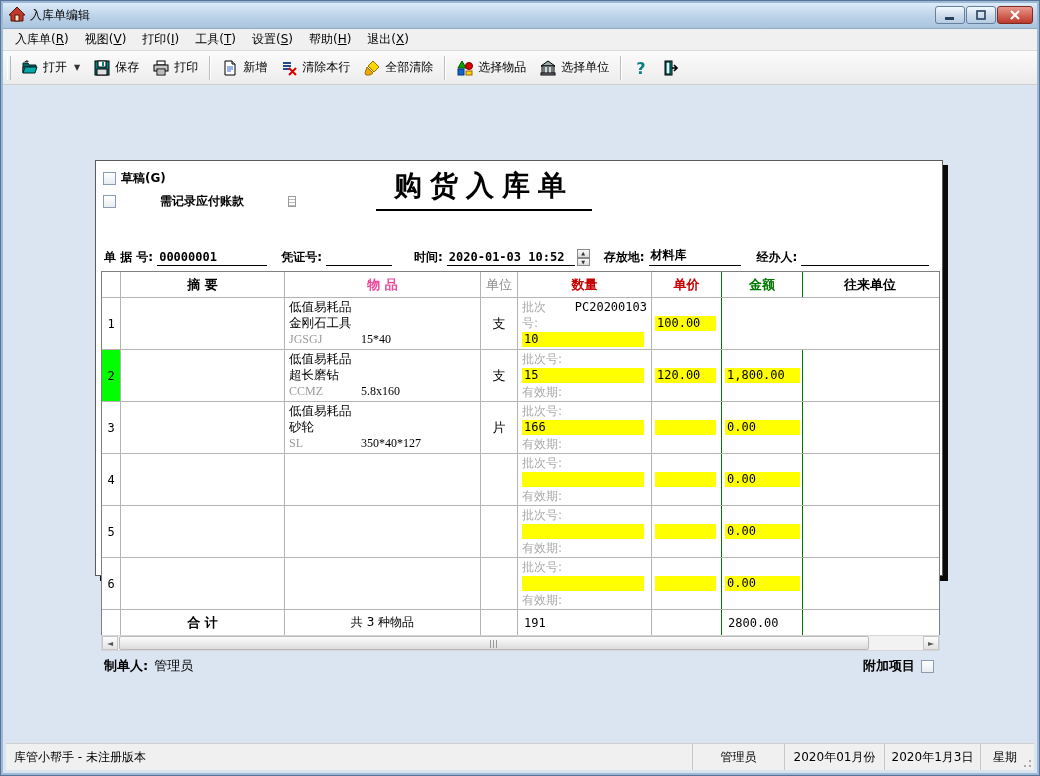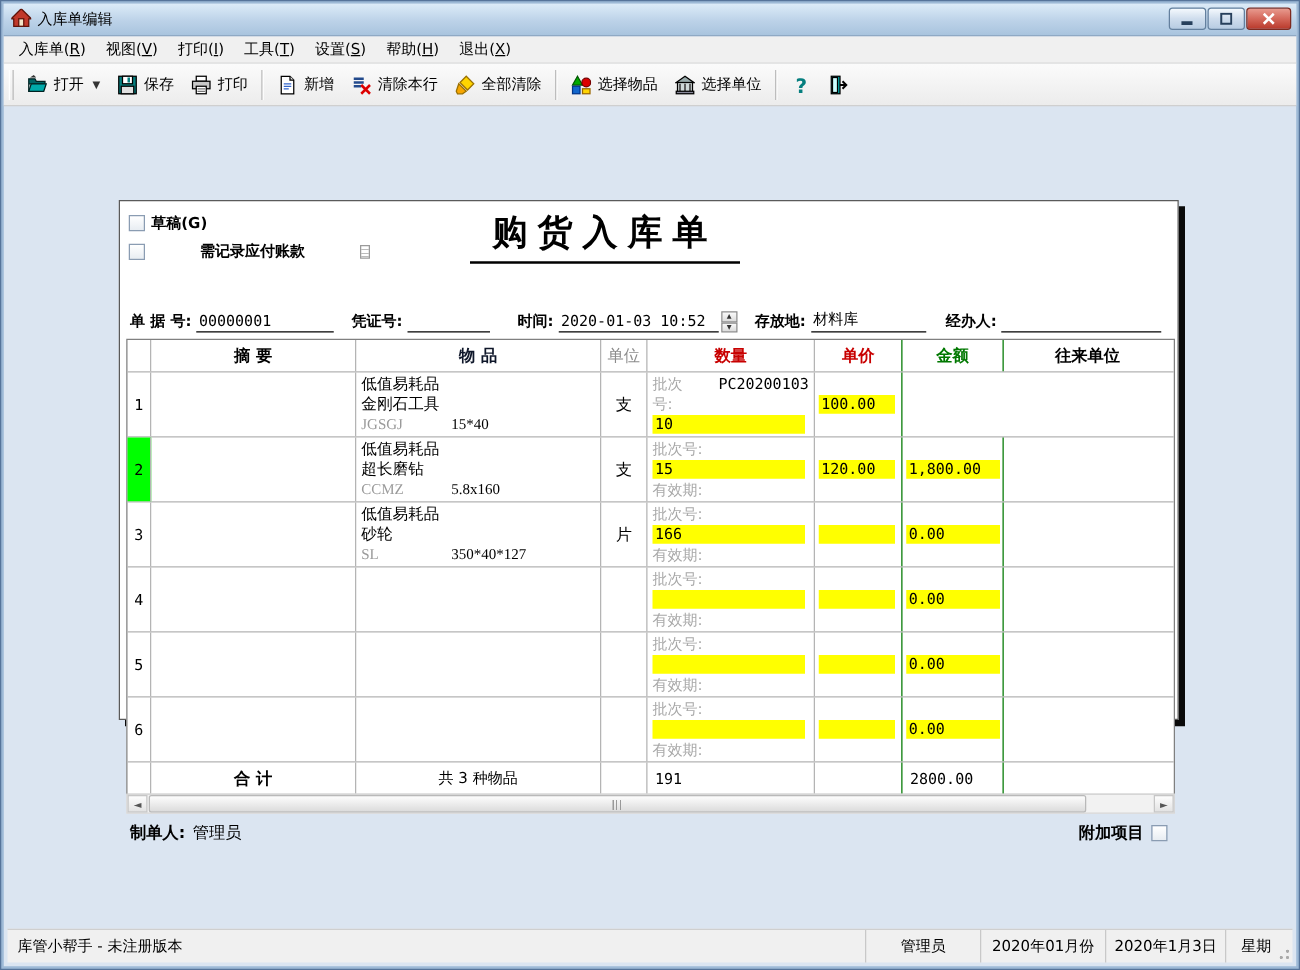--- a/index.html
+++ b/index.html
@@ -34,21 +34,21 @@
 
   .chk-row { position:absolute; left:7px; display:flex; align-items:center; gap:5px; font-weight:bold; }
   .chk { width:13px; height:13px; border:1px solid #8a9cb2; background:linear-gradient(#fff,#e8edf2); }
   .mini-icon { width:8px; height:11px; border:1px solid #9a9a9a; background:repeating-linear-gradient(#fff 0 2px,#bbb 2px 3px); }
 
   .doc-title { position:absolute; left:0; right:70px; top:6px; text-align:center; }
   .doc-title span { display:inline-block; font-size:28px; font-weight:bold; letter-spacing:8px; border-bottom:2px solid #000; padding:0 18px 4px 18px; }
 
   .fields-row { position:absolute; left:8px; top:86px; display:flex; align-items:flex-end; white-space:nowrap; }
   .flabel { font-weight:bold; margin-right:4px; }
-  .fval { border-bottom:1px solid #000; padding:0 2px 1px 2px; font-family:"DejaVu Sans Mono",monospace; }
+  .fval { border-bottom:1px solid #000; padding:0 2px 1px 2px; font-family:"DejaVu Sans Mono",monospace;font-weight:bold; }
   .spin { width:13px; height:17px; display:inline-flex; flex-direction:column; margin-left:2px; }
   .spin div { flex:1; border:1px solid #8a8a8a; background:linear-gradient(#fafafa,#dcdcdc); font-size:5px; line-height:6px; text-align:center; color:#333; }
 
   
   .tbl { position:absolute; left:5px; top:110px; width:839px; border:1px solid #808080; background:#fff; }
   .trow { display:grid; grid-template-columns:19px 164px 196px 37px 134px 70px 81px 134px; border-bottom:1px solid #b4b4b4; }
   .trow:last-child { border-bottom:none; }
   .c { border-right:1px solid #b4b4b4; overflow:hidden; position:relative; }
   .c:last-child { border-right:none; }
   .c.green-r { border-right:1px solid #007800; }
@@ -272,21 +272,21 @@
         <span class="flabel" style="margin-left:14px;">存放地:</span>
         <span class="fval" style="width:92px; font-family:'DejaVu Sans',sans-serif;">材料库</span>
         <span class="flabel" style="margin-left:16px;">经办人:</span>
         <span class="fval" style="width:128px;"></span>
       </div>
 
       <div class="tbl" id="grid">
           <div class="trow thead">
             <div class="c"></div>
             <div class="c h-sum" style="color:#000000">摘 要</div>
-            <div class="c h-item" style="color:#0f172a">物 品</div>
+            <div class="c h-item" style="color:#ec4899">物 品</div>
             <div class="c h-unit" style="color:#8c8c8c">单位</div>
             <div class="c h-qty" style="color:#c80000">数量</div>
             <div class="c h-price g green-r" style="color:#c80000">单价</div>
             <div class="c h-amt green-r" style="color:#007800">金额</div>
             <div class="c h-cu" style="color:#000000">往来单位</div>
           </div>
           <div class="trow body">
             <div class="c c-num">1</div>
             <div class="c"></div>
             <div class="c c-item">

